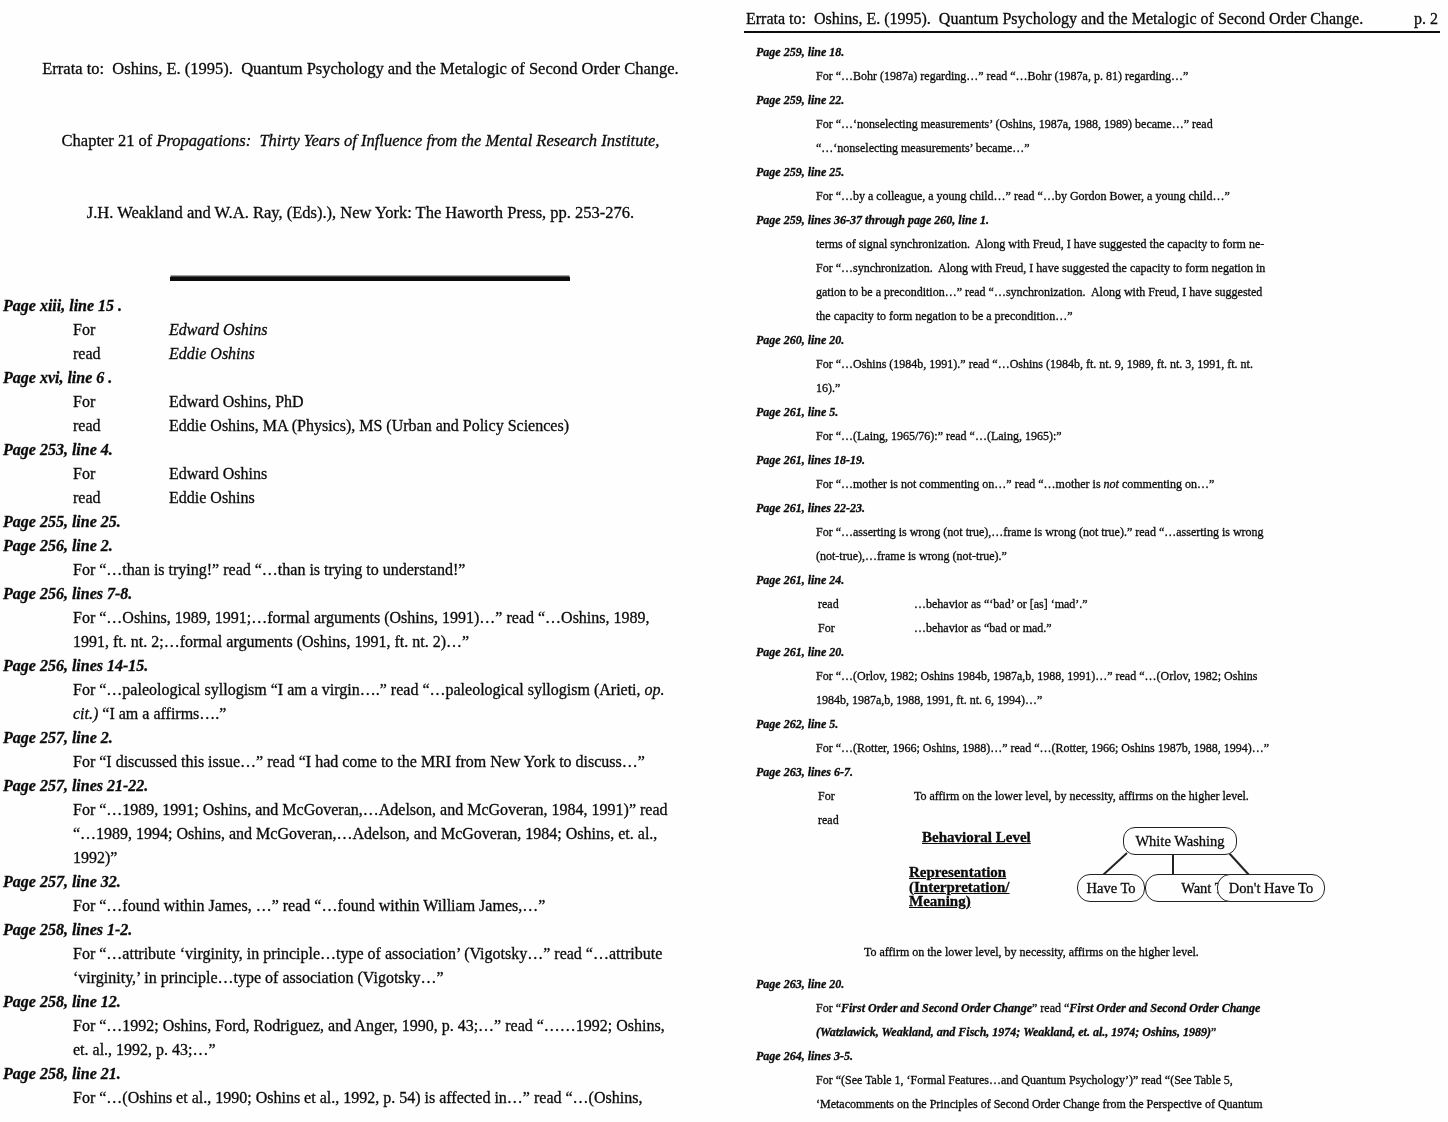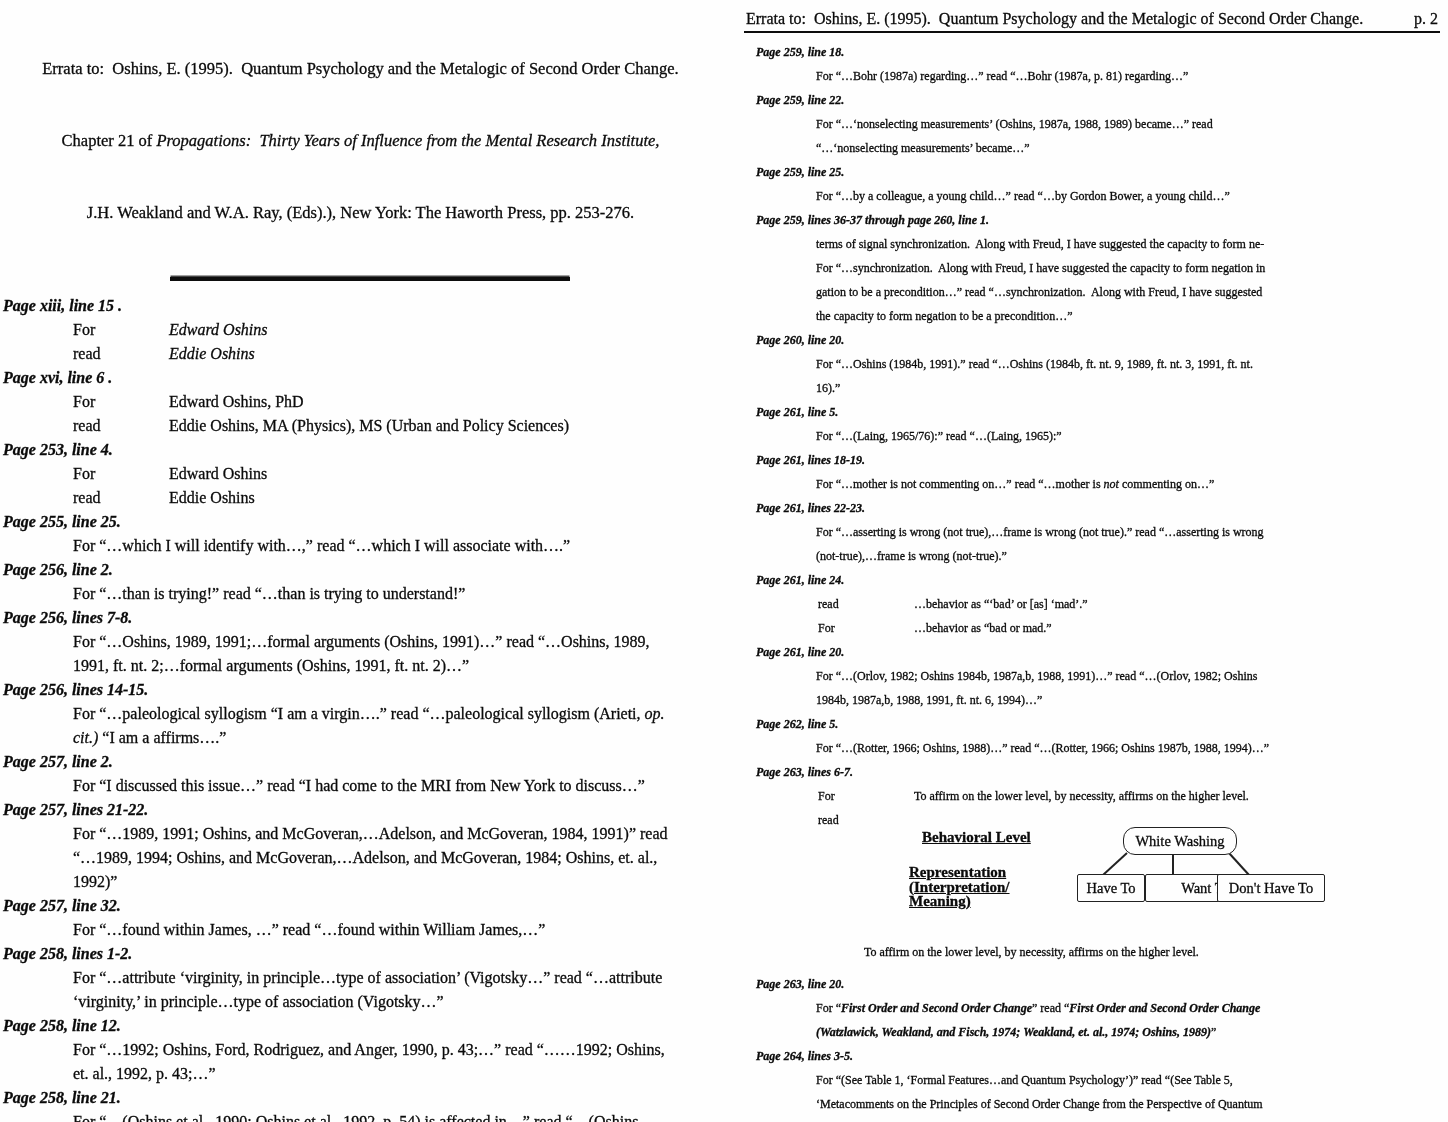--- a/index.html
+++ b/index.html
@@ -34,21 +34,21 @@
   .label{display:inline-block;width:96px;}
   .s-i{font-style:italic;}
   .s-bi{font-style:italic;font-weight:bold;}
   .center-line{margin-left:108px;margin-bottom:8px;}
 
   
   .dg{position:relative;height:114px;margin-top:-6px;}
   .dg .dlab{position:absolute;font-weight:bold;text-decoration:underline;font-size:15px;}
   .dg .dlab1{left:166px;top:3px;line-height:16px;text-align:right;}
   .dg .dlab2{left:153px;top:39px;width:140px;line-height:14.5px;}
-  .dg .node{position:absolute;border:1.7px solid #222;border-radius:2px;background:#fefefe;
+  .dg .node{position:absolute;border:1.7px solid #222;border-radius:13px;background:#fefefe;
     font-size:14.5px;display:flex;align-items:center;justify-content:center;white-space:pre;}
   .dg .n-root{left:367px;top:1px;width:112px;height:26px;border-radius:12px;}
   .dg .n-c0{left:321px;top:48px;width:66px;height:26px;}
   .dg .n-c1{left:389px;top:48px;width:71px;height:26px;padding-left:24px;}
   .dg .n-c2{left:461px;top:48px;width:106px;height:26px;}
   .dg svg{position:absolute;left:0;top:0;}
 </style>
 </head>
 <body>
 
@@ -70,21 +70,20 @@
         <div class="line row"><span class="label">For</span><span>Edward Oshins, PhD</span></div>
         <div class="line row"><span class="label">read</span><span>Eddie Oshins, MA (Physics), MS (Urban and Policy Sciences)</span></div>
       </div>
       <div class="entry">
         <div class="heading">Page 253, line 4.</div>
         <div class="line row"><span class="label">For</span><span>Edward Oshins</span></div>
         <div class="line row"><span class="label">read</span><span>Eddie Oshins</span></div>
       </div>
       <div class="entry">
         <div class="heading">Page 255, line 25.</div>
-        <div class="line bodyline"><span>For “…which I will identify with…,” read “…which I will associate with….”</span></div>
       </div>
       <div class="entry">
         <div class="heading">Page 256, line 2.</div>
         <div class="line bodyline"><span>For “…than is trying!” read “…than is trying to understand!”</span></div>
       </div>
       <div class="entry">
         <div class="heading">Page 256, lines 7-8.</div>
         <div class="line bodyline"><span>For “…Oshins, 1989, 1991;…formal arguments (Oshins, 1991)…” read “…Oshins, 1989,</span></div>
         <div class="line bodyline"><span>1991, ft. nt. 2;…formal arguments (Oshins, 1991, ft. nt. 2)…”</span></div>
       </div>

